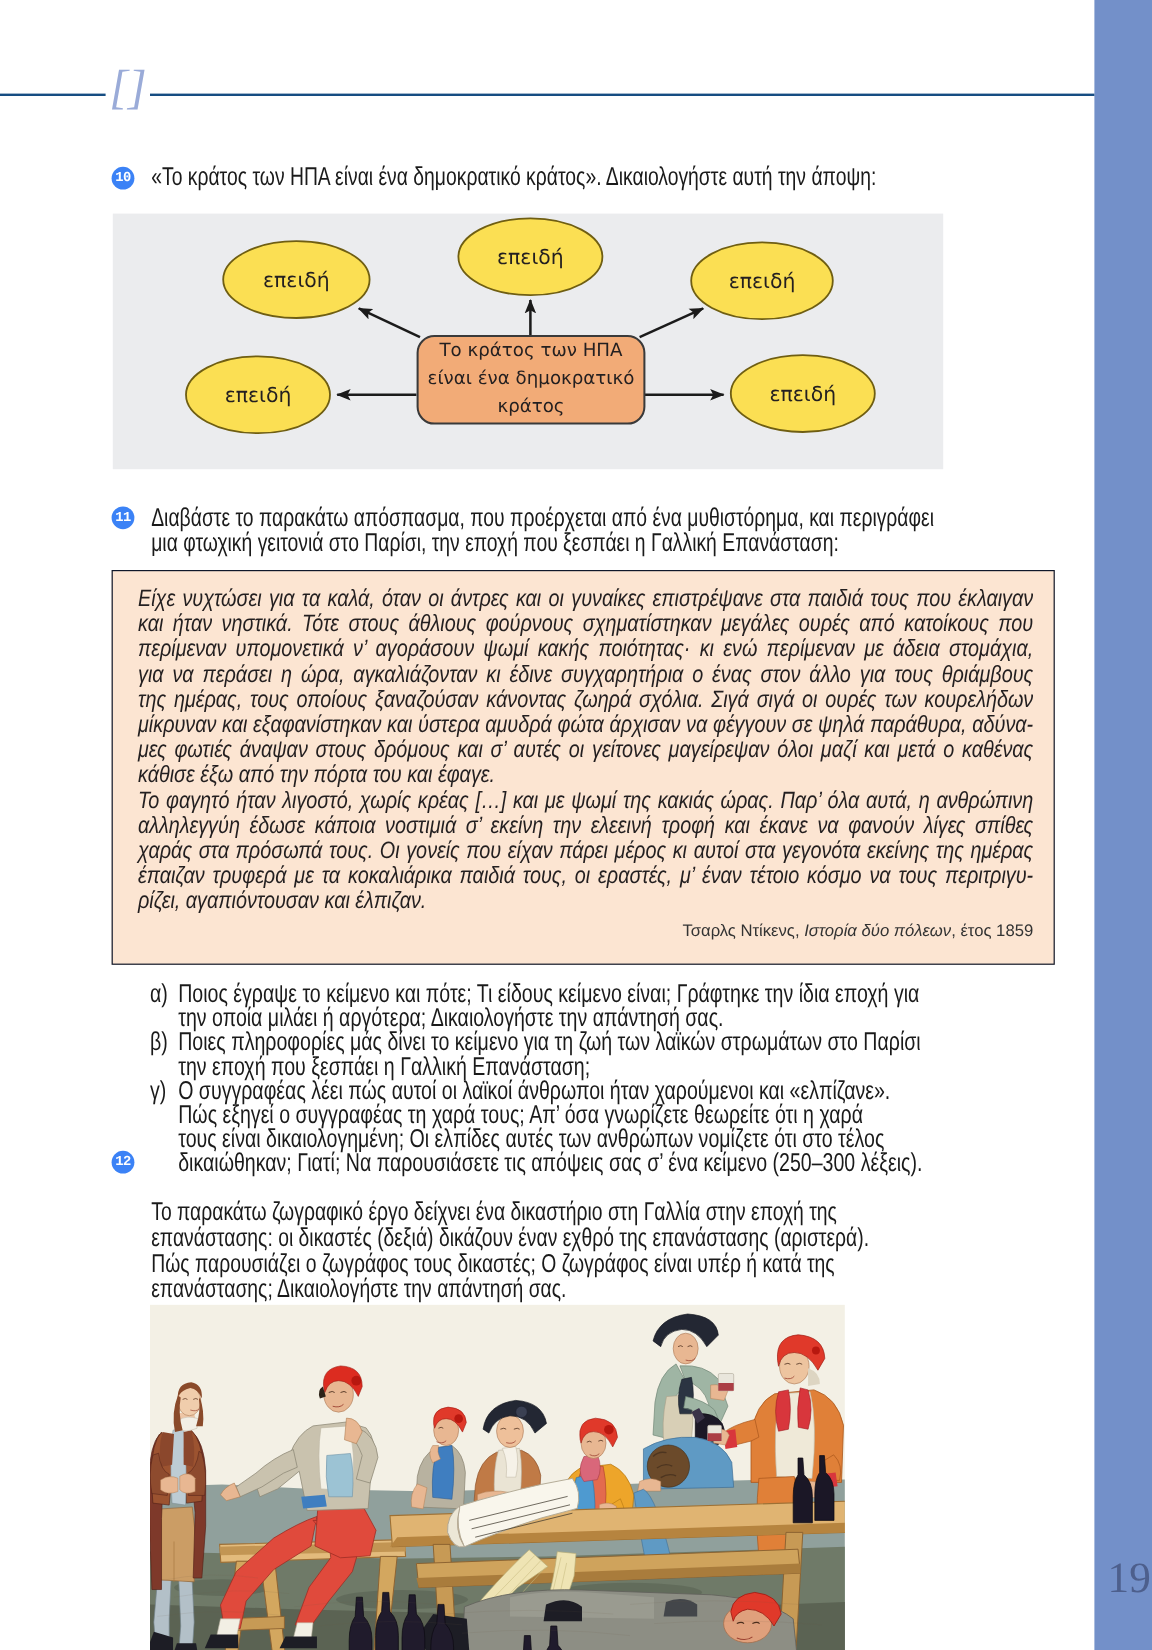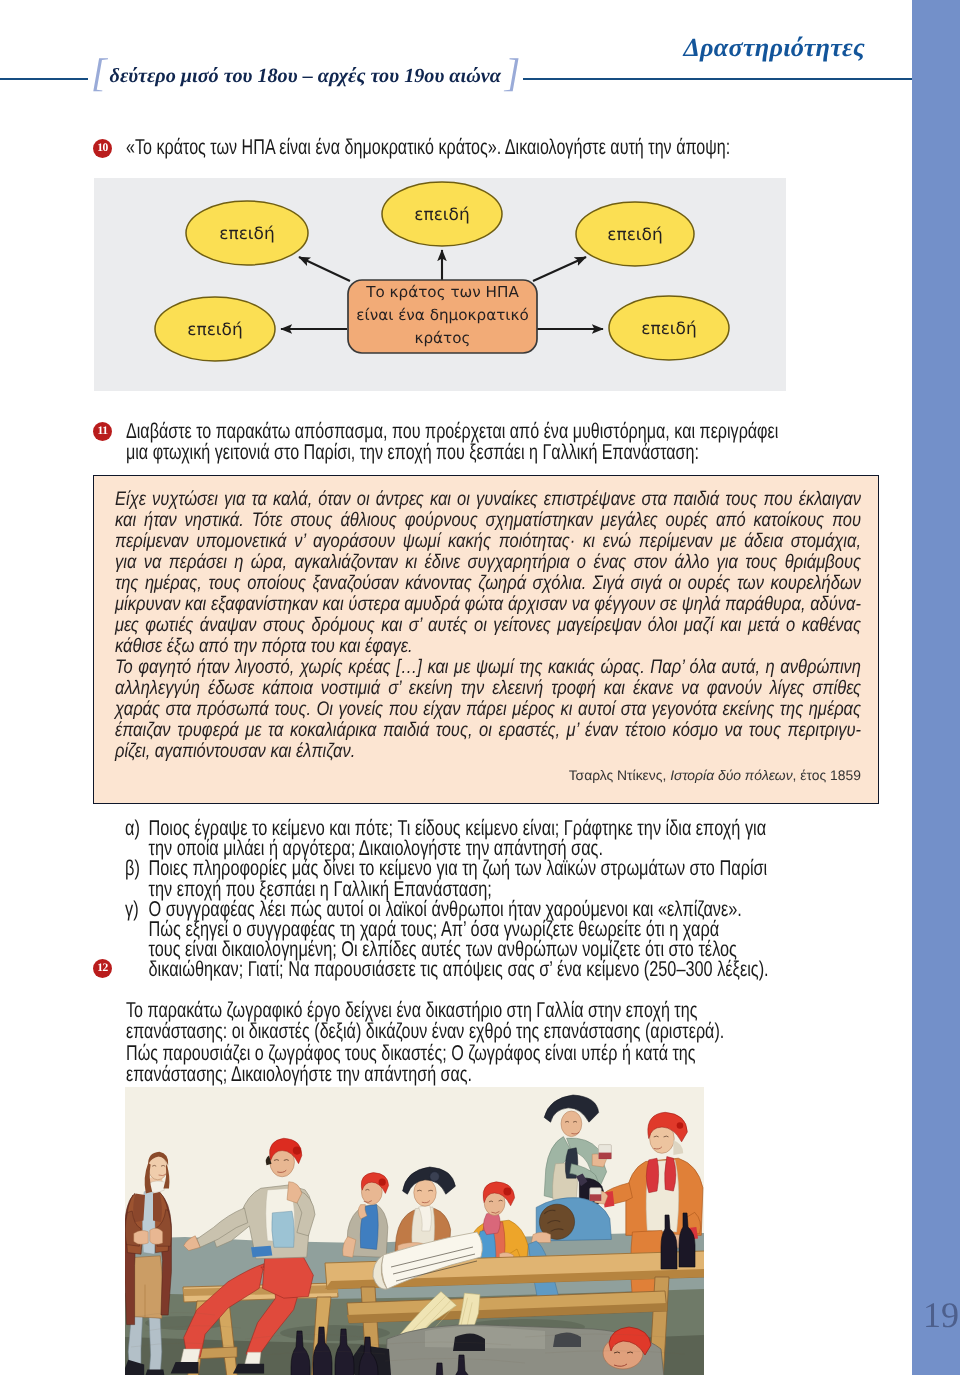--- a/index.html
+++ b/index.html
@@ -17,22 +17,22 @@
   .hdr-period{position:absolute;left:88px;top:55px;height:42px;display:flex;align-items:center;
               background:#ffffff;padding:0 3px;z-index:3;}
   .hdr-period .brk{font-family:"Liberation Serif",serif;font-style:italic;font-size:40px;color:#9aabd8;
                    font-weight:400;line-height:1;position:relative;top:-3px;}
   .hdr-period .ptxt{font-family:"Liberation Serif",serif;font-style:italic;font-weight:700;font-size:20.2px;
                     color:#10264f;padding:0 4px 0 3px;letter-spacing:0px;white-space:nowrap;}
   .hdr-title{position:absolute;right:95px;top:33px;font-family:"Liberation Serif",serif;font-style:italic;
              font-weight:700;font-size:26.3px;color:#13559a;letter-spacing:.2px;}
 
   
-  .badge{position:absolute;width:19px;height:19px;border-radius:50%;background:#b91c1c;color:#ffffff;
-         font-family:Liberation Serif, serif;font-size:11.5px;font-weight:700;line-height:19px;
+  .badge{position:absolute;width:19px;height:19px;border-radius:50%;background:#3b82f6;color:#ffffff;
+         font-family:Liberation Mono, monospace;font-size:11.5px;font-weight:700;line-height:19px;
          text-align:center;letter-spacing:-0.4px;}
   .qtext{position:absolute;font-family:"Liberation Sans",sans-serif;font-size:21.5px;color:#1a1a1a;
          line-height:21.4px;white-space:nowrap;transform:scaleX(0.7495);transform-origin:0 0;}
 
   
   .diagram{position:absolute;left:94px;top:178px;width:692px;height:213px;background:#ebecee;}
   .dsvg{display:block;}
   .dnode{font-family:"DejaVu Sans",sans-serif;font-size:17px;fill:#231f20;text-anchor:middle;}
   .dcenter{font-family:"DejaVu Sans",sans-serif;font-size:15.2px;fill:#231f20;text-anchor:middle;}
 
@@ -63,24 +63,22 @@
 <body>
 
 <div class="page">
 
   <div class="sidebar"></div>
   <div class="pagenum">19</div>
 
   <div class="hdr-rule"></div>
   <div class="hdr-period">
     <span class="brk">[</span>
-    <span class="ptxt">δεύτερο μισό του 18ου – αρχές του 19ου αιώνα</span>
     <span class="brk">]</span>
   </div>
-  <div class="hdr-title">Δραστηριότητες</div>
 
   <div class="badge" style="left:93px;top:139px;">10</div>
   <div class="qtext" style="left:126px;top:137px;width:900px;">
     <div>«Το κράτος των ΗΠΑ είναι ένα δημοκρατικό κράτος». Δικαιολογήστε αυτή την άποψη:</div>
   </div>
 
   <div class="diagram">
     <svg class="dsvg" width="692" height="213" viewBox="0 0 692 213">
       <defs>
         <marker id="ah" viewBox="0 0 12 10" refX="11.2" refY="5" markerWidth="12" markerHeight="10" orient="auto-start-reverse" markerUnits="userSpaceOnUse">

